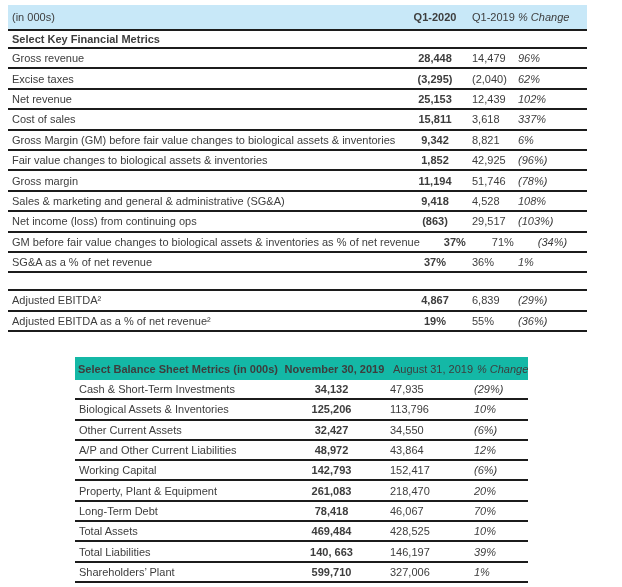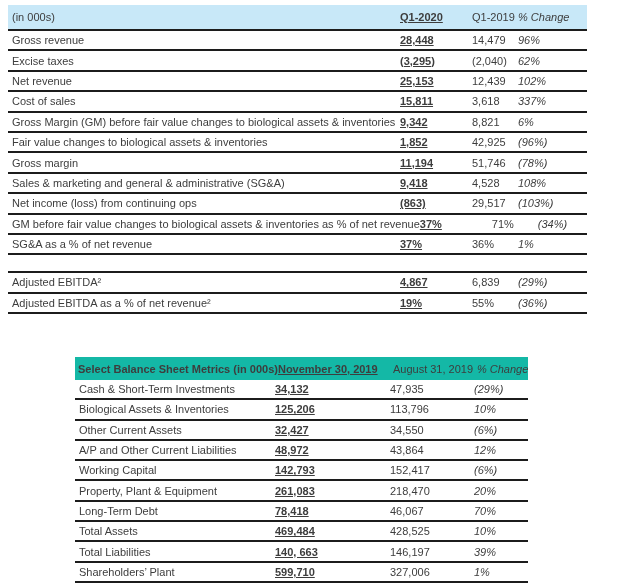--- a/index.html
+++ b/index.html
@@ -35,21 +35,21 @@
     align-items: center;
     box-sizing: border-box;
     border-bottom: 2px solid #1c1c1c;
     height: 20.3px;
   }
   .t2 .band { height: 23px; background: #14b8a6; border-bottom: none; font-weight: bold; }
 
   
   .cell { box-sizing: border-box; }
   .lbl  { padding-left: 4px; white-space: nowrap; overflow: visible; text-align: left; }
-  .c1   { text-align: left; font-weight: bold; padding-right: 2px; white-space: nowrap; text-decoration: underline; }
+  .c1   { text-align: center; font-weight: bold; padding-right: 2px; white-space: nowrap; }
   .c2   { text-align: left; font-weight: normal; padding-right: 2px; white-space: nowrap; }
   .c3   { text-align: left; font-style: italic; font-weight: normal; padding-right: 7px; white-space: nowrap; }
   .t2 .c3 { padding-right: 3px; }
   .t2 .band .lbl { padding-left: 3px; }
   .t1 .band .lbl { font-weight: normal; }
   .t2 .band .c2  { font-weight: normal; }
 </style>
 </head>
 <body>
 
@@ -57,20 +57,26 @@
 
   <div class="t1">
 
     <div class="row band">
       <div class="cell lbl">(in 000s)</div>
       <div class="cell c1">Q1-2020</div>
       <div class="cell c2">Q1-2019</div>
       <div class="cell c3">% Change</div>
     </div>
 
+    <div class="row secrow">
+      <div class="cell lbl">Select Key Financial Metrics</div>
+      <div class="cell c1"></div>
+      <div class="cell c2"></div>
+      <div class="cell c3"></div>
+    </div>
 
     <div>
 
         <div class="row">
           <div class="cell lbl">Gross revenue</div>
           <div class="cell c1">28,448</div>
           <div class="cell c2">14,479</div>
           <div class="cell c3">96%</div>
         </div>
 

